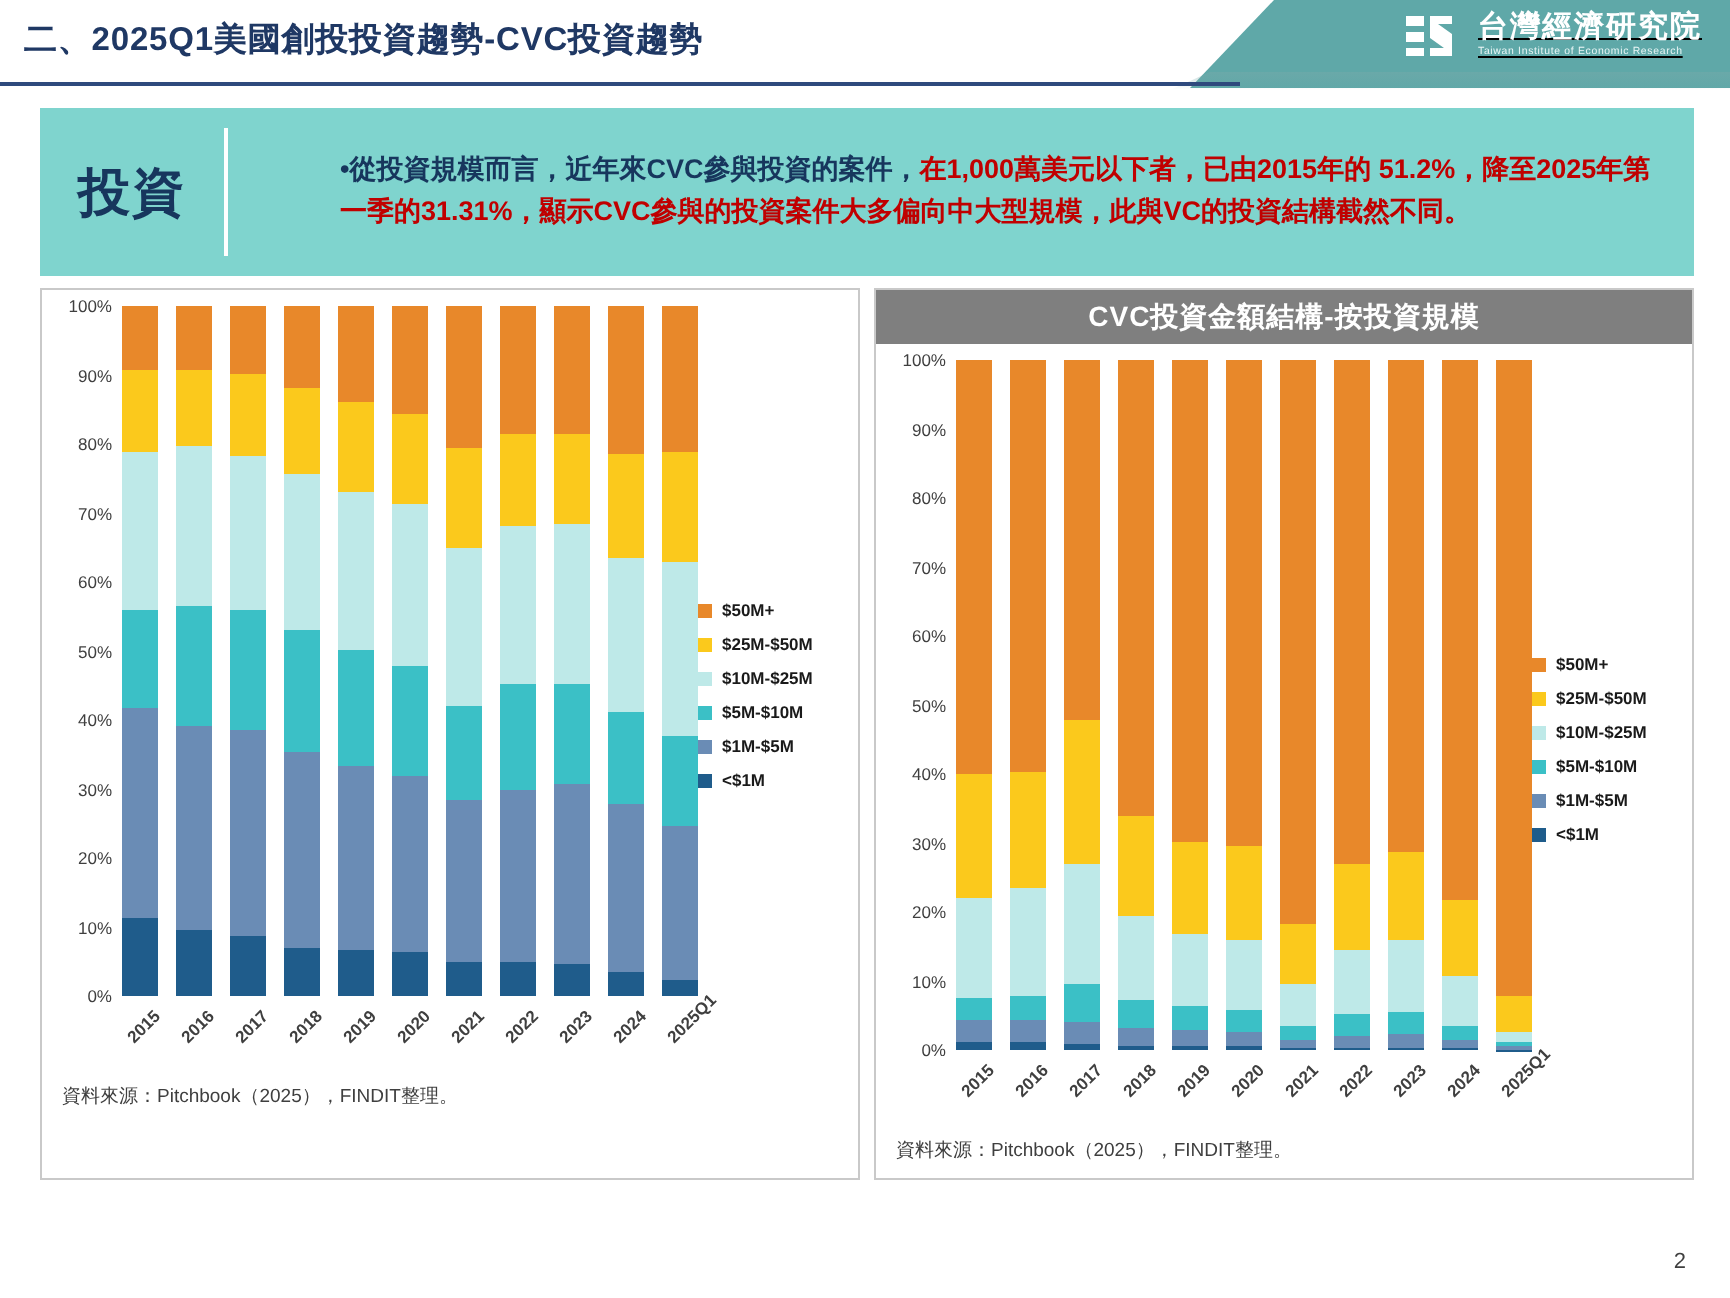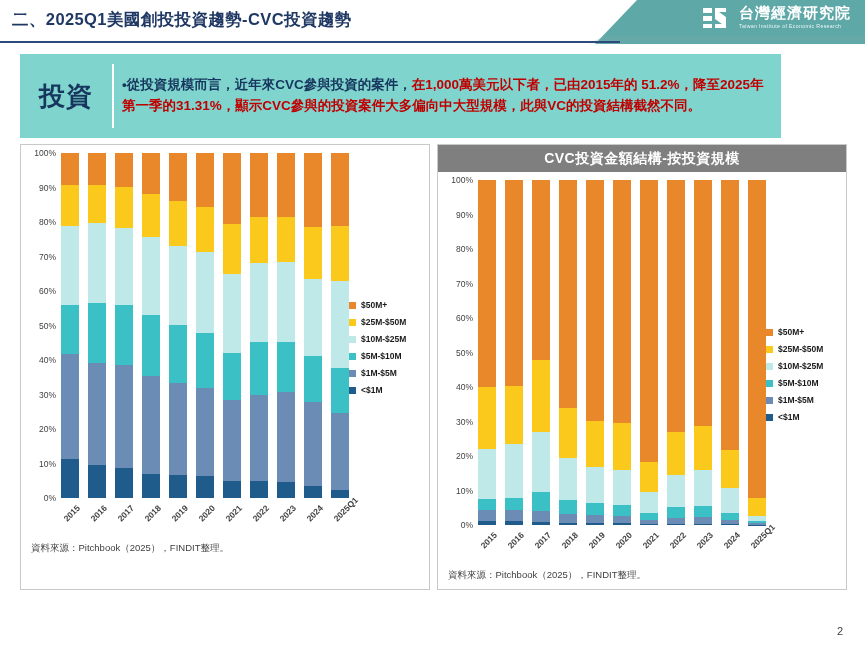--- a/index.html
+++ b/index.html
@@ -28,21 +28,21 @@
     clip-path: polygon(42px 0, 270px 0, 270px 44px, 0 44px);
   }
   .header-ribbon-shadow {
     position: absolute; right: 0; top: 36px;
     width: 280px; height: 9px;
     background: linear-gradient(to bottom, rgba(120,170,170,.45), rgba(255,255,255,0));
     clip-path: polygon(20px 0, 280px 0, 280px 9px, 0 9px);
   }
   .logo-wrap {
     position: absolute; right: 14px; top: 5px;
-    display: flex; align-items: center; gap: 11px;
+    display: flex; align-items: center; gap: 11px; text-decoration: underline;
   }
   .logo-mark {
     width: 26px; height: 26px;
     position: relative;
     flex: 0 0 auto;
   }
   .logo-text-cn {
     color: #ffffff;
     font-size: 15px;
     letter-spacing: 1px;
@@ -69,21 +69,21 @@
   }
   .header-rule {
     position: absolute; left: 0; top: 41px;
     width: 620px; height: 2px;
     background: #2e4a7d;
   }
 
   
   .callout {
     position: absolute; left: 20px; top: 54px;
-    width: 761px; height: 84px;
+    width: 827px; height: 84px;
     background: #7fd4ce;
     display: flex; align-items: center;
   }
   .callout-tag {
     width: 92px;
     flex: 0 0 92px;
     text-align: center;
     font-size: 26px;
     font-weight: 700;
     color: #17365d;
@@ -94,20 +94,21 @@
     background: #ffffff;
     flex: 0 0 2px;
   }
   .callout-body {
     flex: 1 1 auto;
     padding: 4px 10px 4px 8px;
     font-size: 13.5px;
     line-height: 1.52;
     color: #c00000;
     font-weight: 700;
+    margin-left: 48px;
   }
   .callout-body .lead { color: #17365d; }
   .callout-bullet { color: #17365d; font-weight: 700; }
 
   
   .panel {
     position: absolute;
     top: 144px;
     width: 410px; height: 446px;
     border: 1px solid #c9c9c9;

